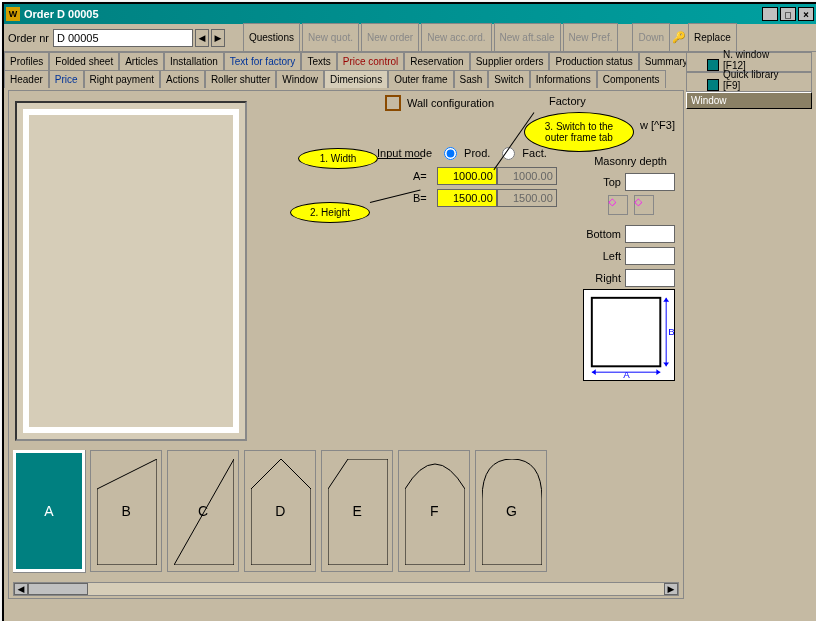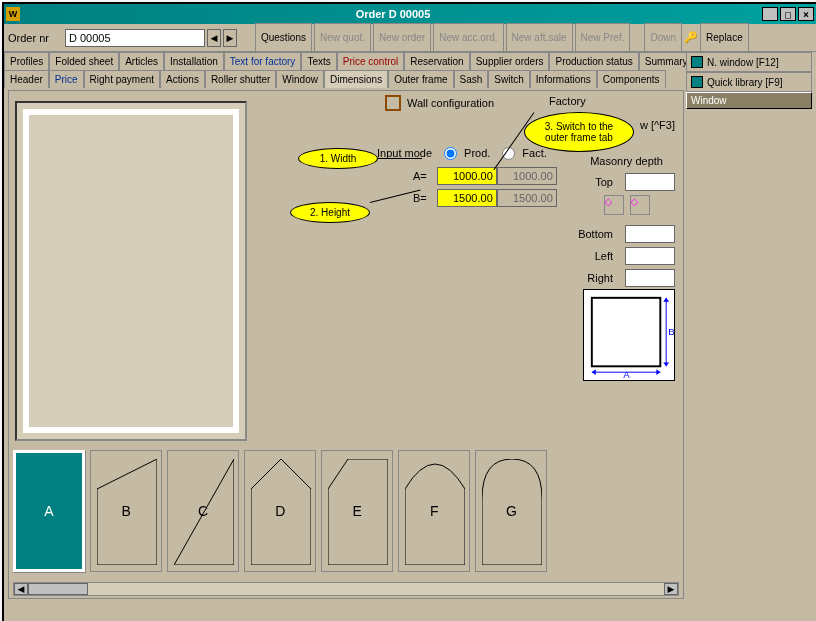--- a/index.html
+++ b/index.html
@@ -2,26 +2,26 @@
 <html><head>
 <meta charset="utf-8">
 <style>
   * { box-sizing: border-box; margin: 0; padding: 0; }
   body { font-family: "MS Sans Serif", Tahoma, sans-serif; font-size: 11px; background: #fff; }
   
   .window { width: 816px; height: 621px; background: #c5baa3; border: 2px solid #000; position: relative; box-shadow: 4px 4px 8px rgba(0,0,0,0.4); margin: 2px; }
   
   .titlebar { height: 20px; background: linear-gradient(to right, #008080, #00a0a0); display: flex; align-items: center; padding: 0 2px; color: #fff; font-weight: bold; }
   .titlebar .icon { width: 14px; height: 14px; background: #d4a000; margin-right: 4px; display: flex; align-items: center; justify-content: center; color: #000; font-size: 9px; }
-  .titlebar .title { flex: 1; font-size: 11px; text-align: center; }
+  .titlebar .title { flex: 1; font-size: 11px; }
   .titlebar .win-btns { display: flex; gap: 2px; }
   .titlebar .win-btn { width: 16px; height: 14px; background: #c0c0c0; border: 1px solid #000; display: flex; align-items: center; justify-content: center; font-size: 10px; cursor: pointer; color:#000; font-family: monospace; }
 
   .toolbar { height: 28px; background: #c5baa3; display: flex; align-items: center; padding: 2px 4px; border-bottom: 1px solid #888; gap: 2px; }
-  .toolbar .lbl { font-size: 11px; margin-right: 14px; }
+  .toolbar .lbl { font-size: 11px; margin-right: 2px; }
   .toolbar input[type=text] { height: 18px; width: 140px; border: 1px solid #666; background: #fff; font-size: 11px; padding: 0 3px; }
   .nav-btn { width: 14px; height: 18px; background: #c5baa3; border: 1px solid #666; display: flex; align-items: center; justify-content: center; font-size: 9px; cursor: pointer; }
   .toolbar button.tb { background: #c5baa3; border: 1px solid #888; height: 29px; padding: 0 5px; font-size: 10px; cursor: pointer; }
   .toolbar button.tb.disabled { color: #888; }
 
   .tabs-row { display: flex; flex-wrap: wrap; padding: 0; }
   .tab { background: #c5baa3; border: 1px solid #888; padding: 2px 5px; font-size: 10px; cursor: pointer; border-bottom: none; height: 18px; display:flex; align-items:center; }
   .tab.active { background: #d6cdb8; }
   .tab.blue { color: #003399; }
   .tab.red { color: #990000; }
@@ -41,40 +41,40 @@
   .label-row .tag { background: none; padding:0 4px; font-size:11px; margin-right: 6px; }
   .label-row input { width: 60px; height: 18px; border: 1px solid #666; text-align: right; padding: 0 3px; font-size: 11px; }
   .label-row input.yellow { background: #ffff00; }
   .label-row input.ro { background: #c5baa3; color: #666; }
   
   .input-mode { position:absolute; top:56px; left:368px; font-size:11px; display:flex; align-items:flex-start; gap:6px; }
   .input-mode input[type=radio]{ margin:0 1px 0 6px; }
 
   .masonry { position: absolute; top: 64px; right: 8px; font-size: 11px; }
   .masonry .row { display: flex; justify-content: flex-end; align-items: center; margin-bottom: 4px; }
-  .masonry .row label { margin-right: 12px; }
+  .masonry .row label { margin-right: 4px; }
   .masonry .row input { width: 50px; height: 18px; border: 1px solid #666; background:#fff; }
   .masonry .tools { display:flex; gap:6px; justify-content:center; margin:4px 0 10px; }
   .masonry .tools .tbtn { width:20px; height:20px; border:1px solid #888; background:#c5baa3; color:#ff00ff; font-size:10px; cursor:pointer; }
 
   .diagram { position: absolute; right: 8px; top: 198px; width: 92px; height: 92px; background: #fff; border: 1px solid #000; }
   .diagram svg { width:100%; height:100%; }
 
   .shapes { position: absolute; left: 4px; bottom: 18px; height: 130px; right: 4px; white-space: nowrap; overflow: hidden; }
   .shape { display:inline-block; width: 72px; height: 122px; border: 1px solid #888; margin-right: 2px; position: relative; background: #c5baa3; cursor:pointer; vertical-align:top; }
   .shape.selected { background: #008080; border: 3px solid #fff; outline:1px solid #888; }
   .shape .cap { position: absolute; top: 50%; left: 50%; transform: translate(-50%,-50%); font-size: 14px; }
   .shape svg { position:absolute; top:8px; left:6px; }
   .scroll { position:absolute; left:4px; right:4px; bottom:2px; height:14px; background:#d6cdb8; border:1px solid #888; display:flex; }
   .scroll .ar { width:14px; background:#c0c0c0; border:1px solid #666; font-size:9px; text-align:center; }
   .scroll .track { flex:1; position:relative; }
   .scroll .thumb { position:absolute; left:0; top:0; width:60px; height:100%; background:#c0c0c0; border:1px solid #666; }
 
   .sidebar { position: absolute; top: 48px; right: 4px; bottom: 22px; width: 126px; background: #c5baa3; }
-  .sidebar button.sb { width: 100%; height: 20px; background: #c5baa3; border: 1px solid #888; font-size: 10px; text-align: left; padding: 0 4px; cursor: pointer; display:flex; align-items:center; gap:4px; }
+  .sidebar button.sb { width: 100%; height: 20px; background: #c5baa3; border: 1px solid #888; font-size: 10px; text-align: left; padding: 0 20px; cursor: pointer; display:flex; align-items:flex-end; gap:4px; }
   .sidebar .icon-sm { width:12px; height:12px; background:#008080; border:1px solid #000; flex-shrink:0; }
   .sidebar .section-hdr { background: #8a8065; color: #fff; padding: 2px 4px; font-size: 10px; border-top:1px solid #fff; border-left:1px solid #fff; border-right:1px solid #000; border-bottom:1px solid #000; }
   .sidebar .list { background: #fff; height: calc(100% - 80px); border: 1px inset #888; }
   .sidebar .list .item { padding: 1px 4px; font-size: 11px; }
   .sidebar .list .item.yellow { background: #ffffaa; }
   .sidebar .list .item.selected { background: #008080; color: #fff; }
 
   .callout { position: absolute; background: #ffff00; border: 1px solid #000; border-radius: 50%; padding: 4px 14px; font-size: 10px; text-align: center; z-index: 10; }
   .callout.c1 { top: 144px; left: 294px; width:80px; }
   .callout.c2 { top: 198px; left: 286px; width:80px; }

